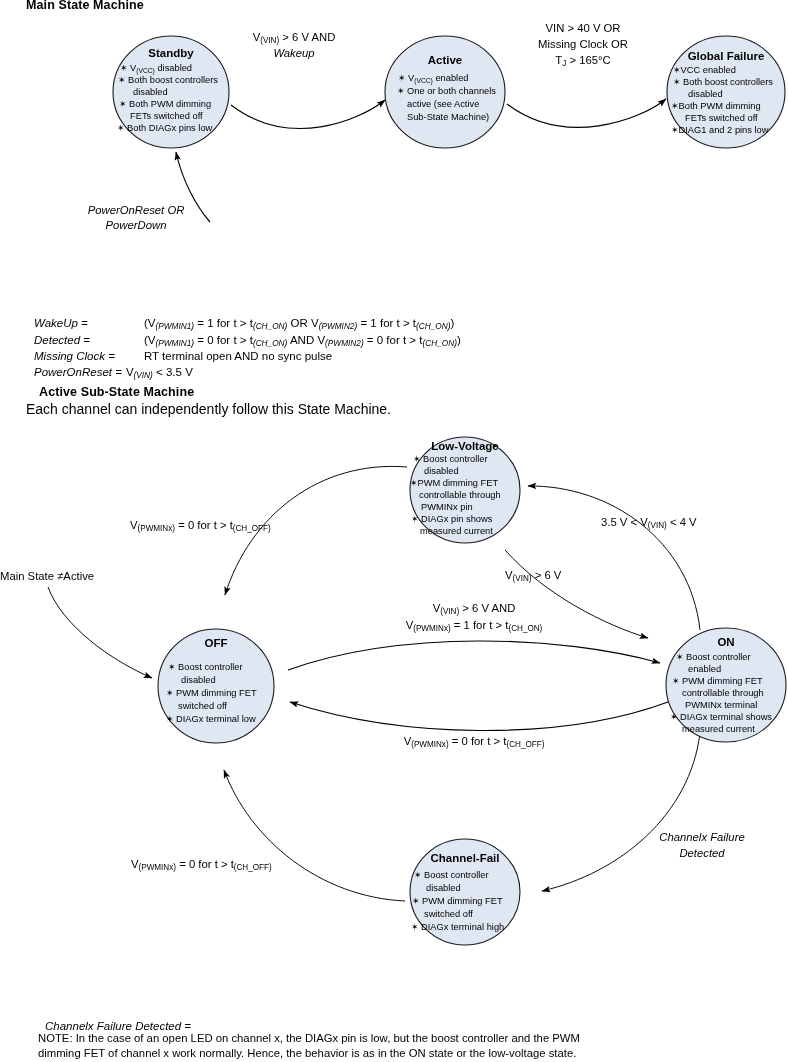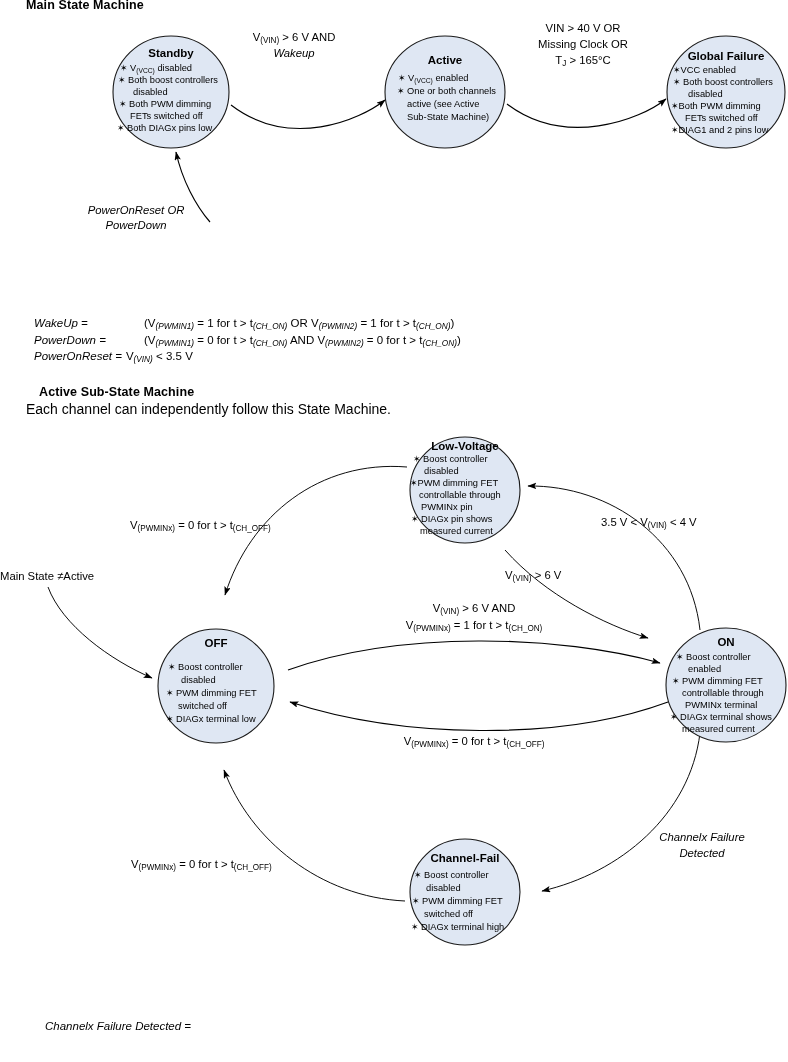--- a/index.html
+++ b/index.html
@@ -151,22 +151,26 @@
       <text class="edge-label italic" x="136" y="229">PowerDown</text>
     </g>
   </svg>
 
   <div class="eqblock" style="left:34px; top:284px;">
     <div class="eqrow">
       <span class="eqname">WakeUp =</span>
       <span class="eqval">(V<sub>(PWMIN1)</sub> = 1 for t &gt; t<sub>(CH_ON)</sub> OR V<sub>(PWMIN2)</sub> = 1 for t &gt; t<sub>(CH_ON)</sub>)</span>
     </div>
     <div class="eqrow">
-      <span class="eqname">PowerDown =</span>
+      <span class="eqname">Detected =</span>
       <span class="eqval">(V<sub>(PWMIN1)</sub> = 0 for t &gt; t<sub>(CH_ON)</sub> AND V<sub>(PWMIN2)</sub> = 0 for t &gt; t<sub>(CH_ON)</sub>)</span>
+    </div>
+    <div class="eqrow">
+      <span class="eqname">Missing Clock =</span>
+      <span class="eqval">RT terminal open AND no sync pulse</span>
     </div>
     <div class="eqrow">
       <span class="eqname auto">PowerOnReset =</span>
       <span class="eqval">V<sub>(VIN)</sub> &lt; 3.5 V</span>
     </div>
   </div>
 
   <div class="section-title" style="left:26px; top:385px;margin-left:13px;">Active Sub-State Machine</div>
   <div class="section-sub" style="left:26px; top:401px;">Each channel can independently follow this State Machine.</div>
 
@@ -293,14 +297,18 @@
       V<tspan class="sb" dy="2">(PWMINx)</tspan><tspan dy="-2"> = 0 for t &gt; t</tspan><tspan class="sb" dy="2">(CH_OFF)</tspan>
     </text>
   </svg>
 
   <div class="eqblock" style="left:45px; top:987px;">
     <div class="eqrow">
       <span class="eqname auto">Channelx Failure Detected =</span>
     </div>
   </div>
 
+  <div class="note" style="left:38px; top:1031px;">
+    <div>NOTE: In the case of an open LED on channel x, the DIAGx pin is low, but the boost controller and the PWM</div>
+    <div>dimming FET of channel x work normally. Hence, the behavior is as in the ON state or the low-voltage state.</div>
+  </div>
 
 </div>
 
 </body></html>

